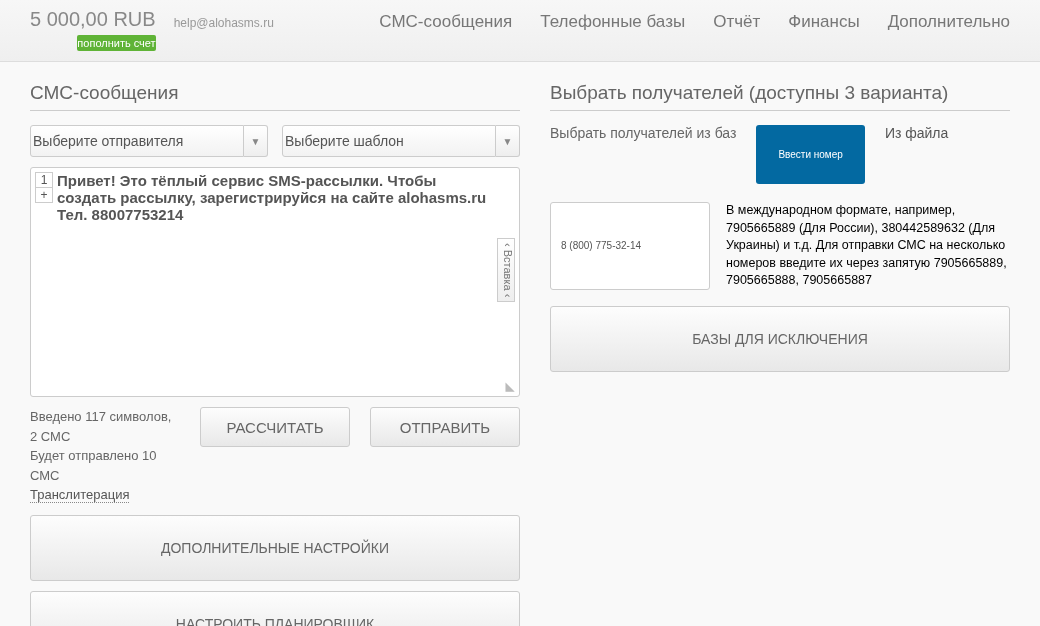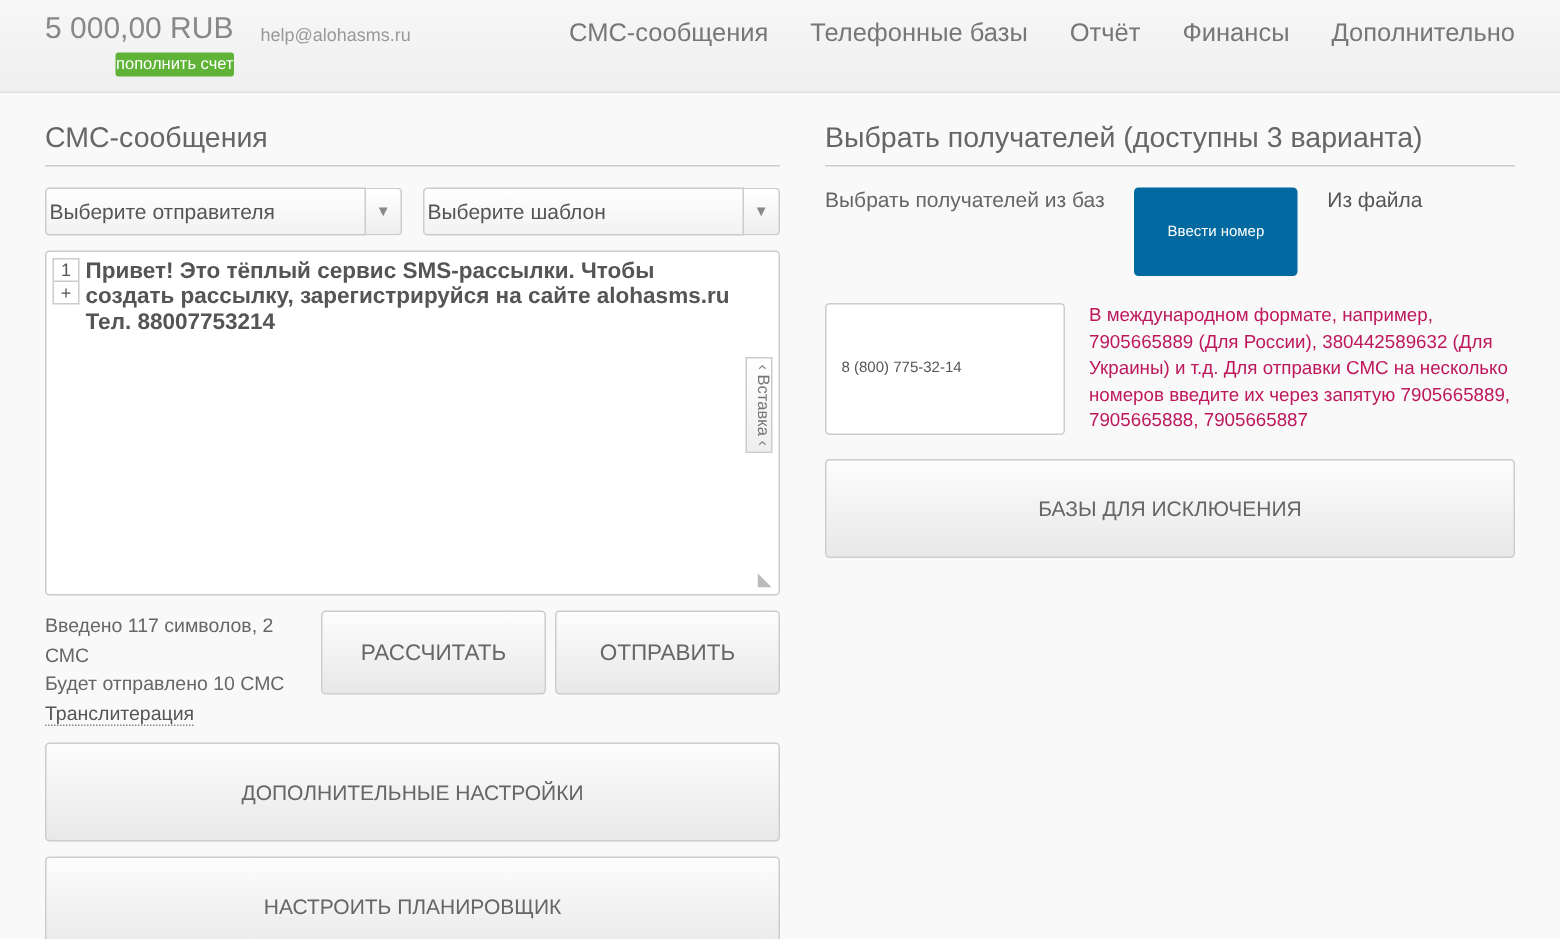--- a/index.html
+++ b/index.html
@@ -61,42 +61,42 @@
     position:absolute; right:4px; top:70px; width:18px;
     border:1px solid #ccc; background:linear-gradient(#fff,#eee);
     text-align:center; font-size:11px; color:#777; padding:4px 0;
     writing-mode: vertical-rl;
   }
   .resize-handle { position:absolute; right:4px; bottom:2px; color:#bbb; font-size:12px; transform:rotate(90deg); }
   .below-msg { display:flex; margin-top:10px; }
   .stats { flex:1; font-size:13px; color:#666; line-height:1.5; }
   .stats .translit { color:#555; border-bottom:1px dotted #888; cursor:pointer; }
   .big-btn {
-    flex:0 0 150px; margin-left:6px;
+    flex:0 0 150px; margin-left:20px;
     background:linear-gradient(#fdfdfd,#e8e8e8); border:1px solid #ccc;
-    color:#666; font-size:15px; height:56px; border-radius:3px; cursor:pointer;
+    color:#666; font-size:15px; height:40px; border-radius:3px; cursor:pointer;
   }
   .wide-btn {
     display:block; width:100%; margin-top:10px;
     background:linear-gradient(#fdfdfd,#e8e8e8); border:1px solid #ccc;
     color:#666; font-size:14px; padding:24px 0; border-radius:3px; cursor:pointer;
   }
   .recipient-tabs { display:flex; align-items:flex-start; gap:20px; margin-bottom:18px; font-size:14px;}
   .recipient-tabs .lbl { color:#666; }
   .tab-btn {
     background:#0369a1; color:#fff; border:none; padding:24px 22px;
     font-size:10px; border-radius:3px; cursor:pointer;
   }
   .tab-link { color:#555; cursor:pointer; }
   .phone-row { display:flex; gap:16px; margin-bottom:16px; }
   .phone-input {
     flex:0 0 160px; border:1px solid #ccc; border-radius:3px; padding:8px 10px;
     font-size:10px; color:#555;
   }
-  .phone-hint { flex:1; font-size:12.5px; color:#be185d; line-height:1.4; }
+  .phone-hint { flex:1; font-size:12.5px; color:#000000; line-height:1.4; }
 </style>
 </head>
 <body>
 
 <div class="topbar">
   <div class="balance-block">
     <div class="balance">5 000,00 RUB</div>
     <span class="topup">пополнить счет</span>
   </div>
   <div class="email">help@alohasms.ru</div>

